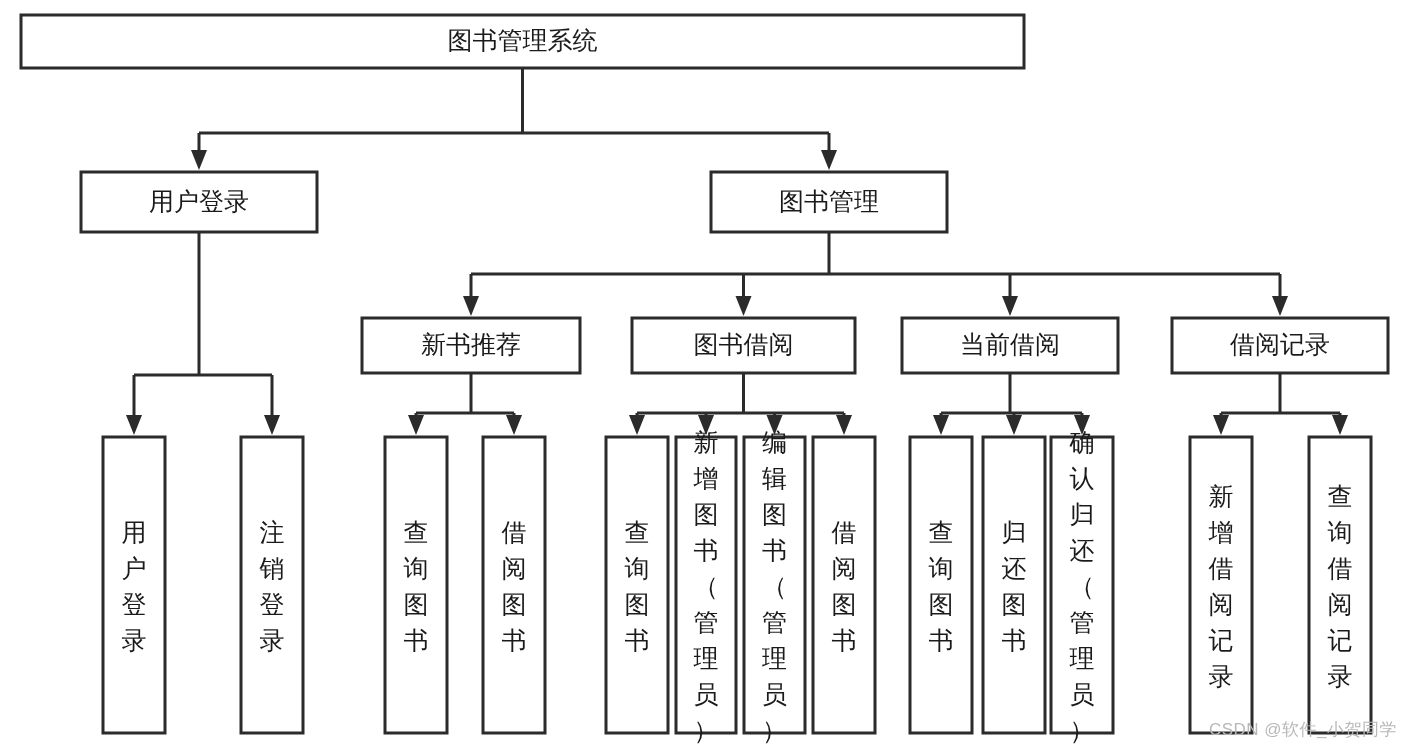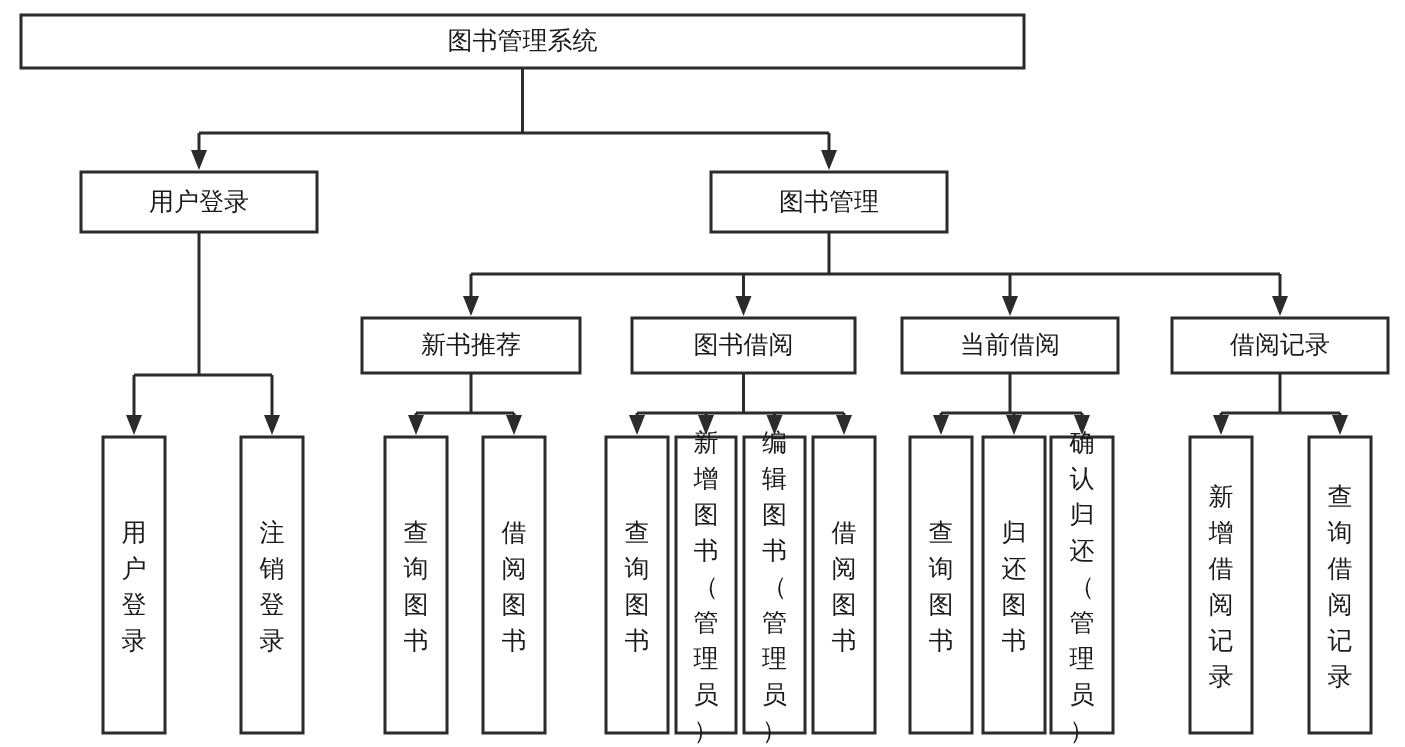--- a/index.html
+++ b/index.html
@@ -200,13 +200,14 @@
         <g>
           <rect x="1190" y="437" width="62" height="296" class="node-box"></rect>
           <text x="1221" y="505.08" class="leaf-label"><tspan x="1221" dy="0">新</tspan><tspan x="1221" dy="36">增</tspan><tspan x="1221" dy="36">借</tspan><tspan x="1221" dy="36">阅</tspan><tspan x="1221" dy="36">记</tspan><tspan x="1221" dy="36">录</tspan></text>
         </g>
         <g>
           <rect x="1309" y="437" width="62" height="296" class="node-box"></rect>
           <text x="1340" y="505.08" class="leaf-label"><tspan x="1340" dy="0">查</tspan><tspan x="1340" dy="36">询</tspan><tspan x="1340" dy="36">借</tspan><tspan x="1340" dy="36">阅</tspan><tspan x="1340" dy="36">记</tspan><tspan x="1340" dy="36">录</tspan></text>
         </g>
       </g>
   </svg>
+  <div class="watermark-text">CSDN @软件_小贺同学</div>
 </div>
 
 </body></html>

